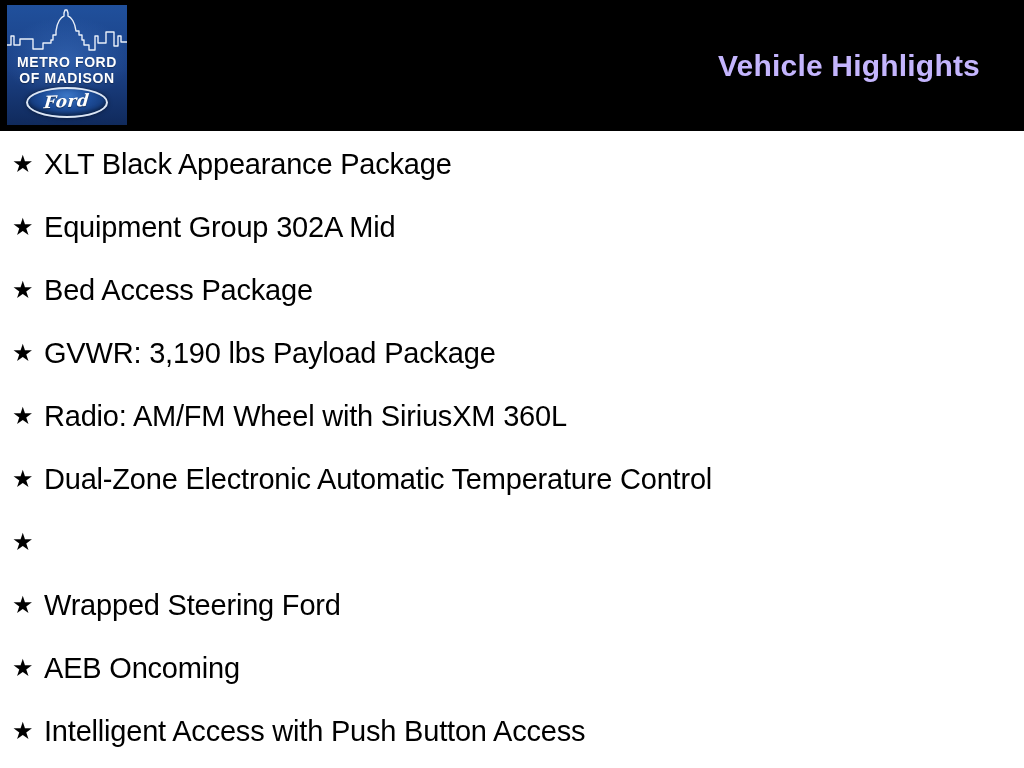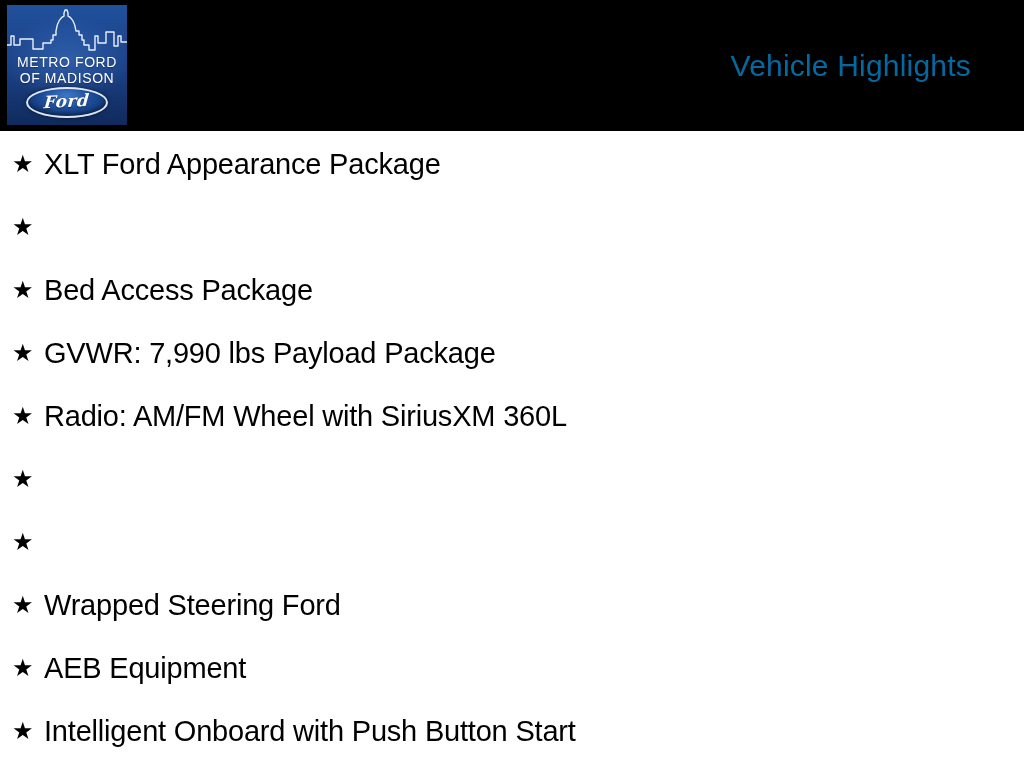--- a/index.html
+++ b/index.html
@@ -12,25 +12,25 @@
   .page { width:1024px; height:768px; position:relative; }
 
   
   .header {
     position:relative;
     width:1024px; height:131px;
     background:#000000;
   }
   .title {
     position:absolute;
-    right:53px; top:50%;
+    right:44px; top:50%;
     transform:translateY(-50%);
-    color:#0369a1;
+    color:#c4b5fd;
     font-size:30px;
-    font-weight:400;
+    font-weight:700;
     letter-spacing:0.2px;
     white-space:nowrap;
   }
 
   
   .logo {
     position:absolute;
     left:7px; top:5px;
     width:120px; height:120px;
     background:
@@ -42,21 +42,21 @@
     position:absolute;
     left:0; top:3px;
     width:120px; height:50px;
   }
   .logo-text {
     position:absolute;
     top:50px; left:0;
     width:100%;
     text-align:center;
     color:#ffffff;
-    font-weight:normal;
+    font-weight:bold;
     font-size:14px;
     line-height:15.5px;
     letter-spacing:0.6px;
     text-shadow:0 1px 1px rgba(0,0,0,0.35);
     white-space:nowrap;
   }
   .ford-oval {
     position:absolute;
     left:50%; bottom:7px;
     transform:translateX(-50%);
@@ -128,50 +128,52 @@
         <span class="ford-script">Ford</span>
       </div>
     </div>
 
     <h1 class="title">Vehicle Highlights</h1>
   </header>
 
   <ul class="list">
     <li class="item">
       <span class="star">★</span>
-      <span>XLT Ford Appearance Package</span>
+      <span>XLT Black Appearance Package</span>
     </li>
     <li class="item">
       <span class="star">★</span>
+      <span>Equipment Group 302A Mid</span>
     </li>
     <li class="item">
       <span class="star">★</span>
       <span>Bed Access Package</span>
     </li>
     <li class="item">
       <span class="star">★</span>
-      <span>GVWR: 7,990 lbs Payload Package</span>
+      <span>GVWR: 3,190 lbs Payload Package</span>
     </li>
     <li class="item">
       <span class="star">★</span>
       <span>Radio: AM/FM Wheel with SiriusXM 360L</span>
     </li>
     <li class="item">
       <span class="star">★</span>
+      <span>Dual-Zone Electronic Automatic Temperature Control</span>
     </li>
     <li class="item">
       <span class="star">★</span>
     </li>
     <li class="item">
       <span class="star">★</span>
       <span>Wrapped Steering Ford</span>
     </li>
     <li class="item">
       <span class="star">★</span>
-      <span>AEB Equipment</span>
+      <span>AEB Oncoming</span>
     </li>
     <li class="item">
       <span class="star">★</span>
-      <span>Intelligent Onboard with Push Button Start</span>
+      <span>Intelligent Access with Push Button Access</span>
     </li>
   </ul>
 
 </div>
 
 </body></html>

